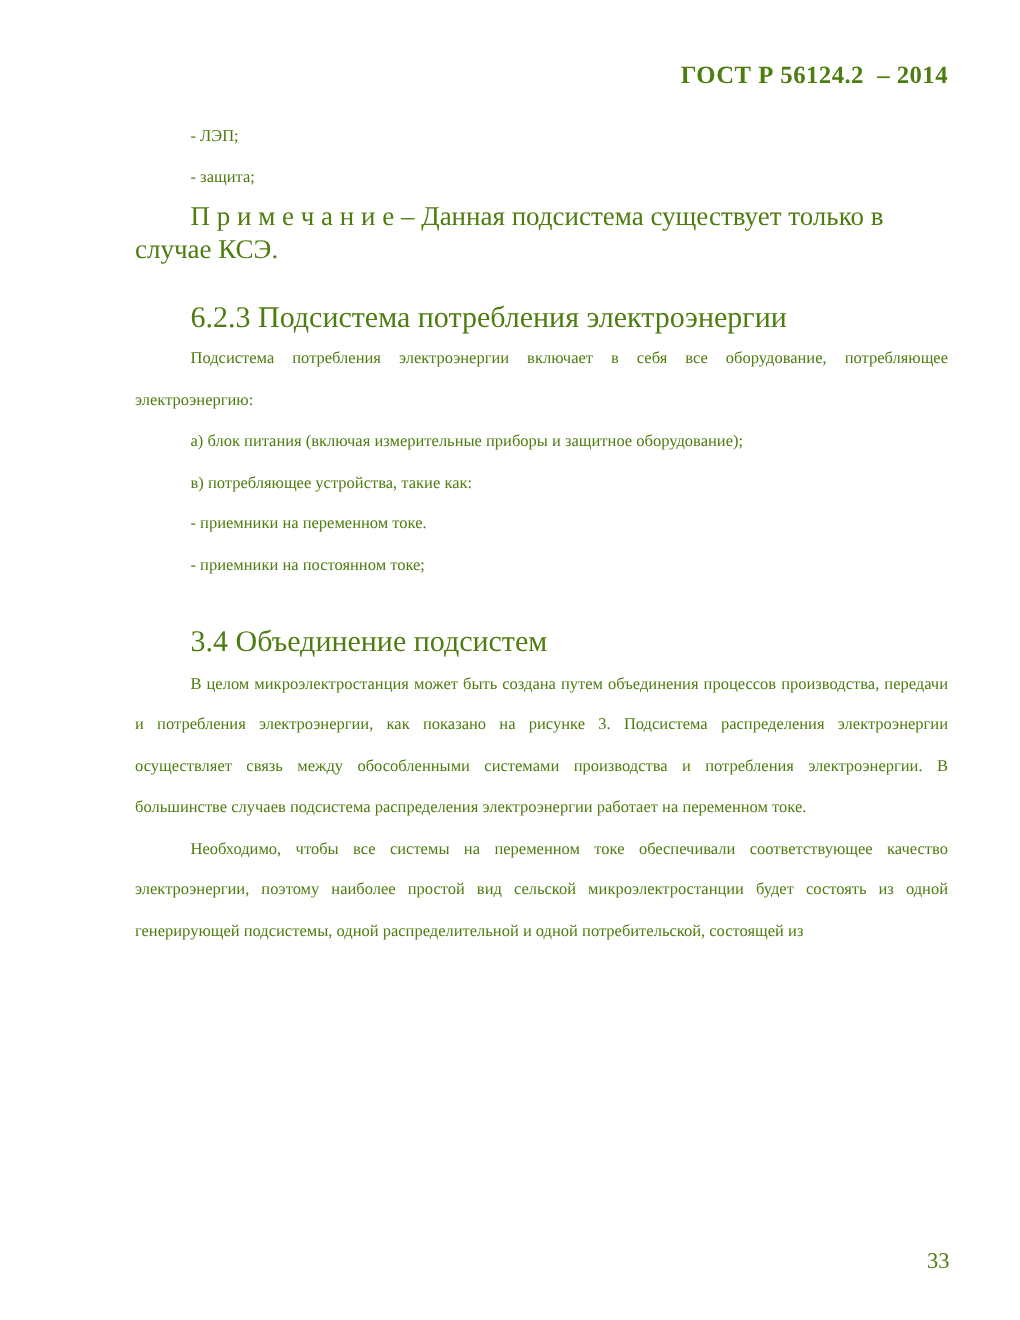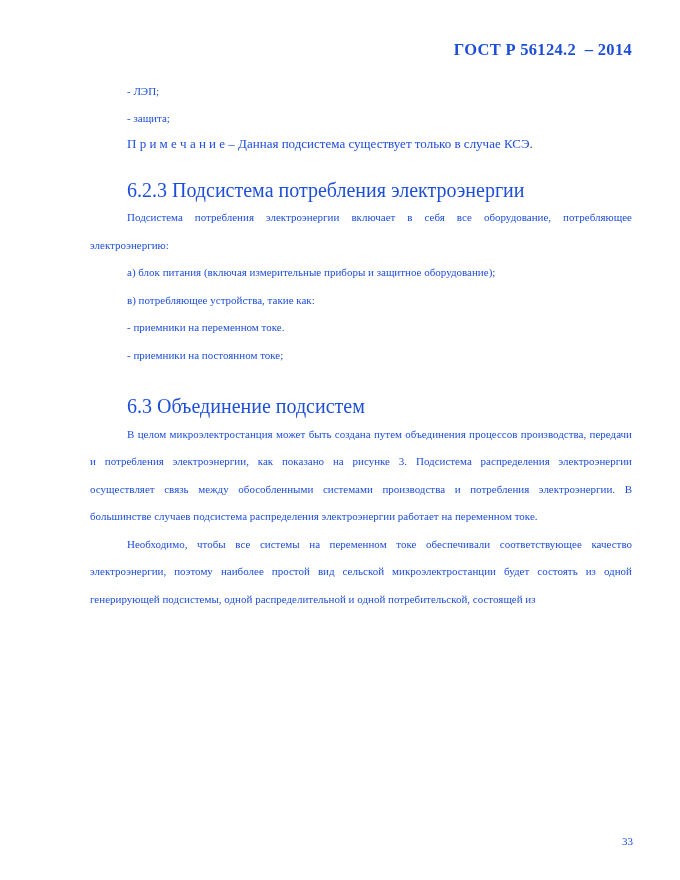--- a/index.html
+++ b/index.html
@@ -8,21 +8,21 @@
     background: #ffffff;
   }
   .sheet {
     position: relative;
     width: 680px;
     height: 880px;
     box-sizing: border-box;
     background: #ffffff;
     padding: 36px 48px 0 90px;
     font-family: "Liberation Serif", serif;
-    color: #1d4ed8;
+    color: #4d7c0f;
     overflow: hidden;
   }
   .doc-header {
     text-align: right;
     font-weight: bold;
     font-size: 16.5px;
     line-height: 27.5px;
     white-space: pre;
     margin: 0 0 14px 0;
     letter-spacing: 0.3px;
@@ -30,21 +30,21 @@
   p {
     margin: 0;
     font-size: 11px;
     line-height: 27.5px;
   }
   .li {
     text-indent: 37px;
     text-align: justify;
   }
   .note {
-    font-size: 13px;
+    font-size: 18px;
     line-height: 22px;
     text-indent: 37px;
   }
   .heading {
     margin: 22px 0 0 0;
     font-size: 20px;
     font-weight: normal;
     line-height: 27.5px;
     text-indent: 37px;
   }
@@ -52,21 +52,21 @@
     margin-top: 24px;
   }
   .para {
     text-indent: 37px;
     text-align: justify;
   }
   .page-number {
     position: absolute;
     right: 47px;
     bottom: 28px;
-    font-size: 11px;
+    font-size: 15px;
     line-height: 22px;
   }
 </style>
 </head>
 <body>
 
 <div class="sheet">
 
   <div class="doc-header">ГОСТ Р 56124.2  – 2014</div>
 
@@ -77,20 +77,20 @@
 
   <h3 class="heading">6.2.3 Подсистема потребления электроэнергии</h3>
 
   <p class="para">Подсистема потребления электроэнергии включает в себя все оборудование, потребляющее электроэнергию:</p>
 
   <p class="li">а) блок питания (включая измерительные приборы и защитное оборудование);</p>
   <p class="li">в) потребляющее устройства, такие как:</p>
   <p class="li">- приемники на переменном токе.</p>
   <p class="li">- приемники на постоянном токе;</p>
 
-  <h3 class="heading second">6.3 Объединение подсистем</h3>
+  <h3 class="heading second">3.4 Объединение подсистем</h3>
 
   <p class="para">В целом микроэлектростанция может быть создана путем объединения процессов производства, передачи и потребления электроэнергии, как показано на рисунке 3. Подсистема распределения электроэнергии осуществляет связь между обособленными системами производства и потребления электроэнергии. В большинстве случаев подсистема распределения электроэнергии работает на переменном токе.</p>
   <p class="para">Необходимо, чтобы все системы на переменном токе обеспечивали соответствующее качество электроэнергии, поэтому наиболее простой вид сельской микроэлектростанции будет состоять из одной генерирующей подсистемы, одной распределительной и одной потребительской, состоящей из</p>
 
   <div class="page-number">33</div>
 
 </div>
 
 </body></html>

